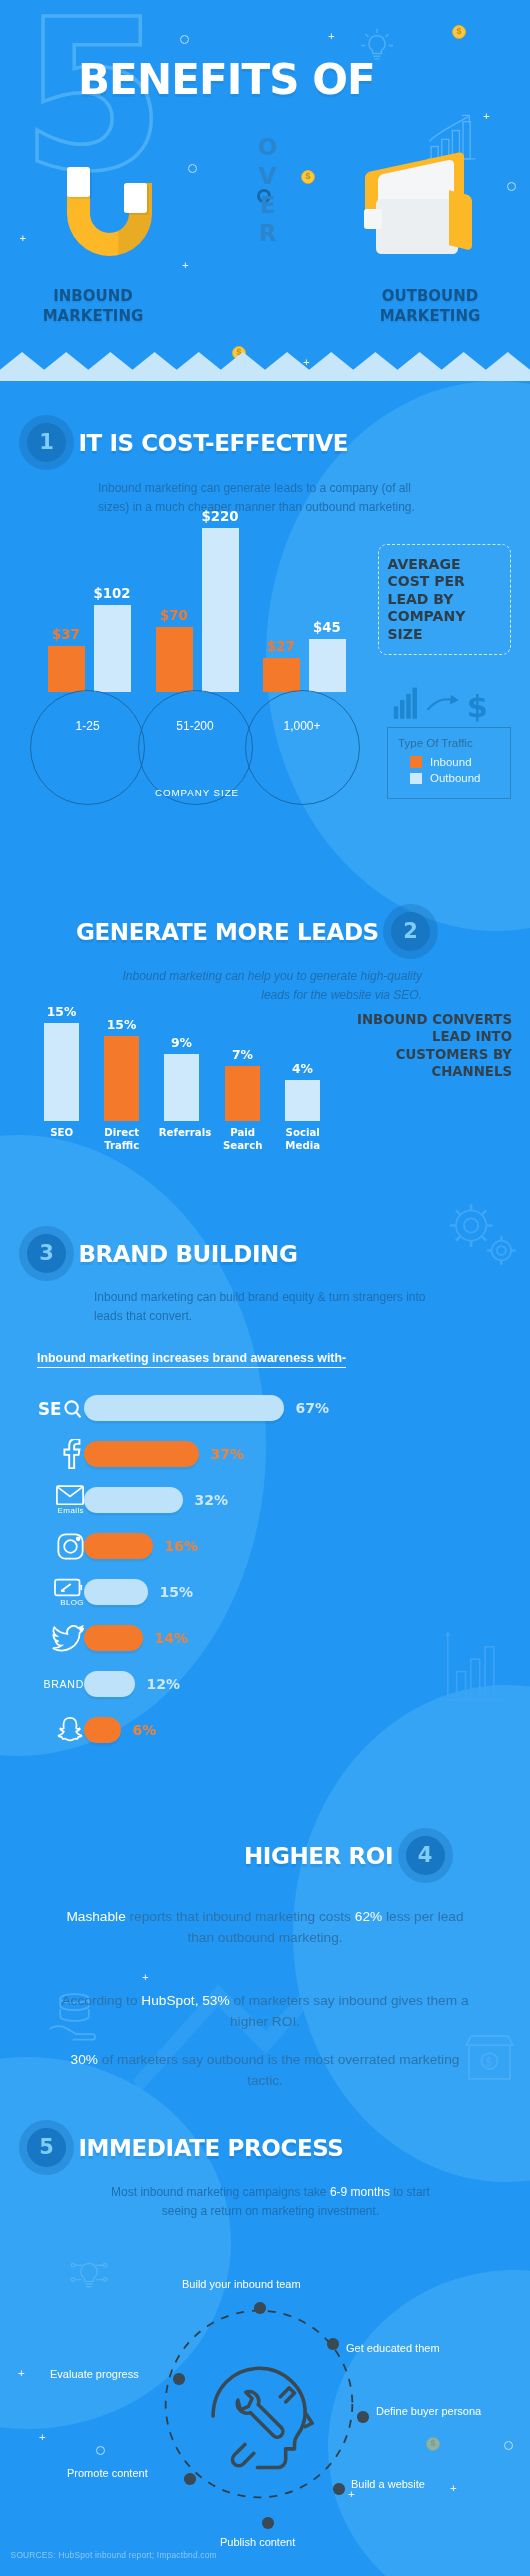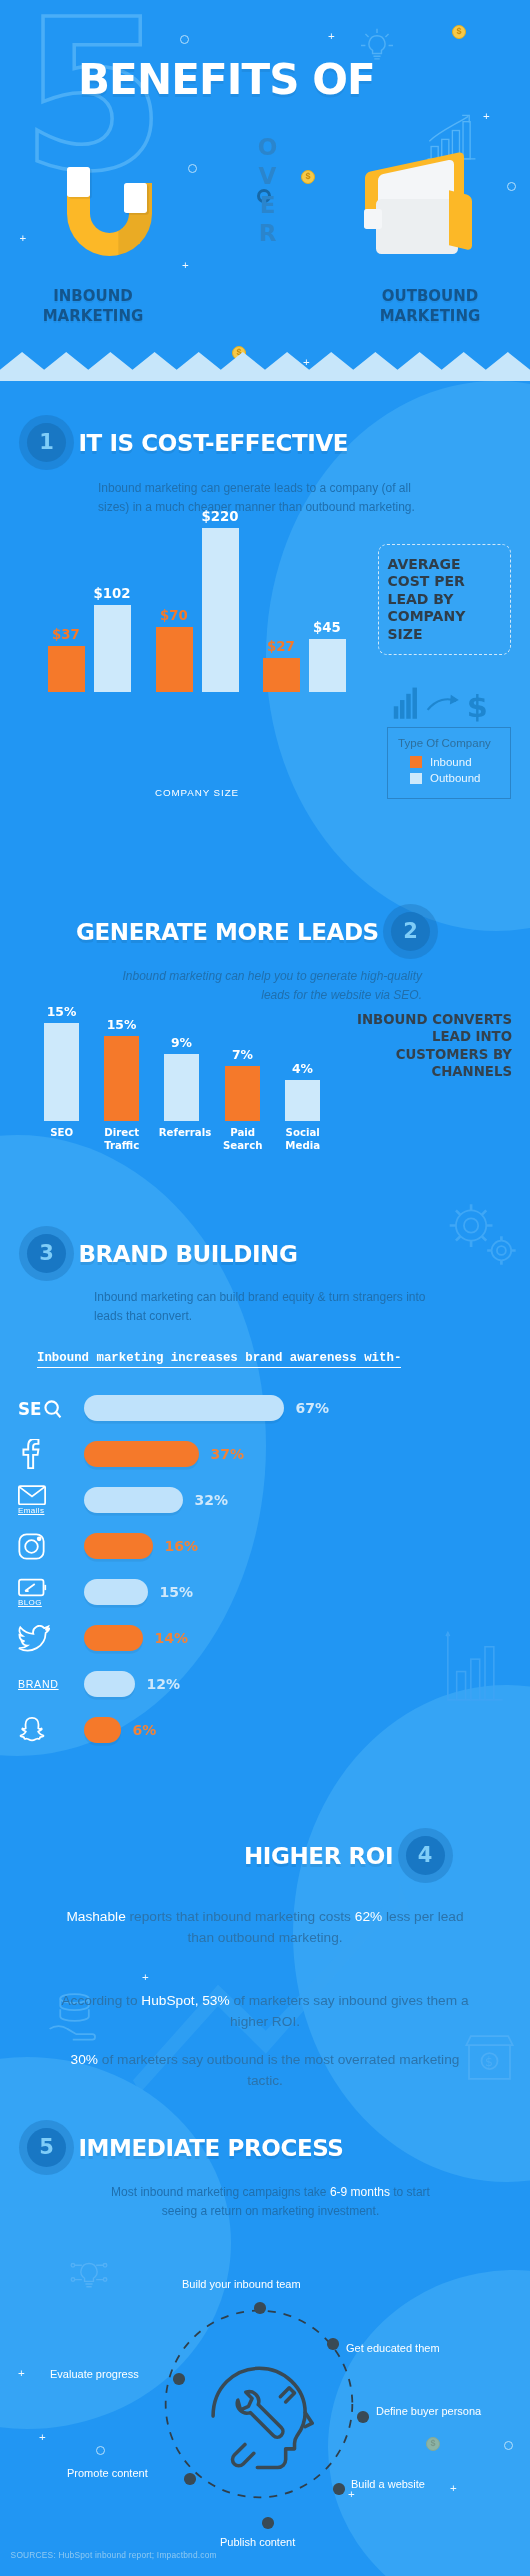--- a/index.html
+++ b/index.html
@@ -170,27 +170,27 @@
     position: absolute; right: 18px; top: 1011px; width: 177px; text-align: right;
     font-size: 13.3px; font-weight: 800; line-height: 1.3; color: #33414d;
     font-family: "DejaVu Sans", sans-serif;
   }
 
   
   #sec3-sub {
     position: absolute; left: 37px; top: 1351px;
     font-size: 12.4px; font-weight: 800; color: #fff;
     border-bottom: 1.8px solid #fff; padding-bottom: 1.8px;
-    font-family: Liberation Mono, monospace;
+    font-family: Liberation Sans, sans-serif;
   }
   #brandbars { position: absolute; left: 18px; top: 1385px; width: 497px; }
   .brow { display: flex; align-items: center; height: 46px; }
   .bicon {
     width: 66px; flex: none; display: flex; flex-direction: column;
-    align-items: flex-start; justify-content: center; color: #fff; text-decoration: underline;
+    align-items: flex-end; justify-content: center; color: #fff;
   }
   .bicon .ilab { font-size: 8px; letter-spacing: 0.4px; margin-top: 0.9px; }
   .bbar { height: 26px; border-radius: 13.3px; box-shadow: 0 2.7px 0 rgba(0,0,0,.05); }
   .bbar.out { background: #bfe2fb; }
   .bbar.in { background: #f5792a; }
   .bval { font-size: 14px; font-weight: 800; margin-left: 11.5px; font-family: "DejaVu Sans", sans-serif; }
   .bval.out { color: #cfe8fb; }
   .bval.in { color: #f0833a; }
 
   
@@ -315,35 +315,43 @@
     <div class="colwrap">
       <div class="collabel in">$27</div>
       <div class="colbar in" style="height:34px;"></div>
     </div>
     <div class="colwrap">
       <div class="collabel out">$45</div>
       <div class="colbar out" style="height:53px;"></div>
     </div>
   </div>
 
+  <div class="arcrow">
+    <div class="arc" style="left:10.6px;"></div>
+    <div class="arc" style="left:118px;"></div>
+    <div class="arc" style="left:225px;"></div>
+    <div class="arclab" style="left:10.6px;">1-25</div>
+    <div class="arclab" style="left:118px;">51-200</div>
+    <div class="arclab" style="left:225px;">1,000+</div>
+  </div>
 </div>
 <div id="sec1-xaxis">COMPANY SIZE</div>
 
 <svg style="position:absolute;left:392px;top:683px;" width="98" height="43" viewBox="0 0 110 48" fill="#1e86d0">
   <rect x="2" y="26" width="5" height="14"></rect>
     <rect x="9" y="19" width="5" height="21"></rect>
   <rect x="16" y="12" width="5" height="28"></rect>
     <rect x="23" y="5" width="5" height="35"></rect>
   <path d="M40 30c10-12 22-14 32-10" stroke="#1e86d0" stroke-width="2.5" fill="none"></path>
   <path d="M66 13l9 6-10 5z"></path>
   <text x="84" y="38" font-size="34" font-family="DejaVu Sans" font-weight="bold" fill="#1e86d0">$</text>
 </svg>
 
 <div id="sec1-legend">
-  <div class="ltitle">Type Of Company</div>
+  <div class="ltitle">Type Of Traffic</div>
   <div class="lrow">
     <span class="swatch in"></span>
     <span>Inbound</span>
   </div>
   <div class="lrow">
     <span class="swatch out"></span>
     <span>Outbound</span>
   </div>
 </div>
 

